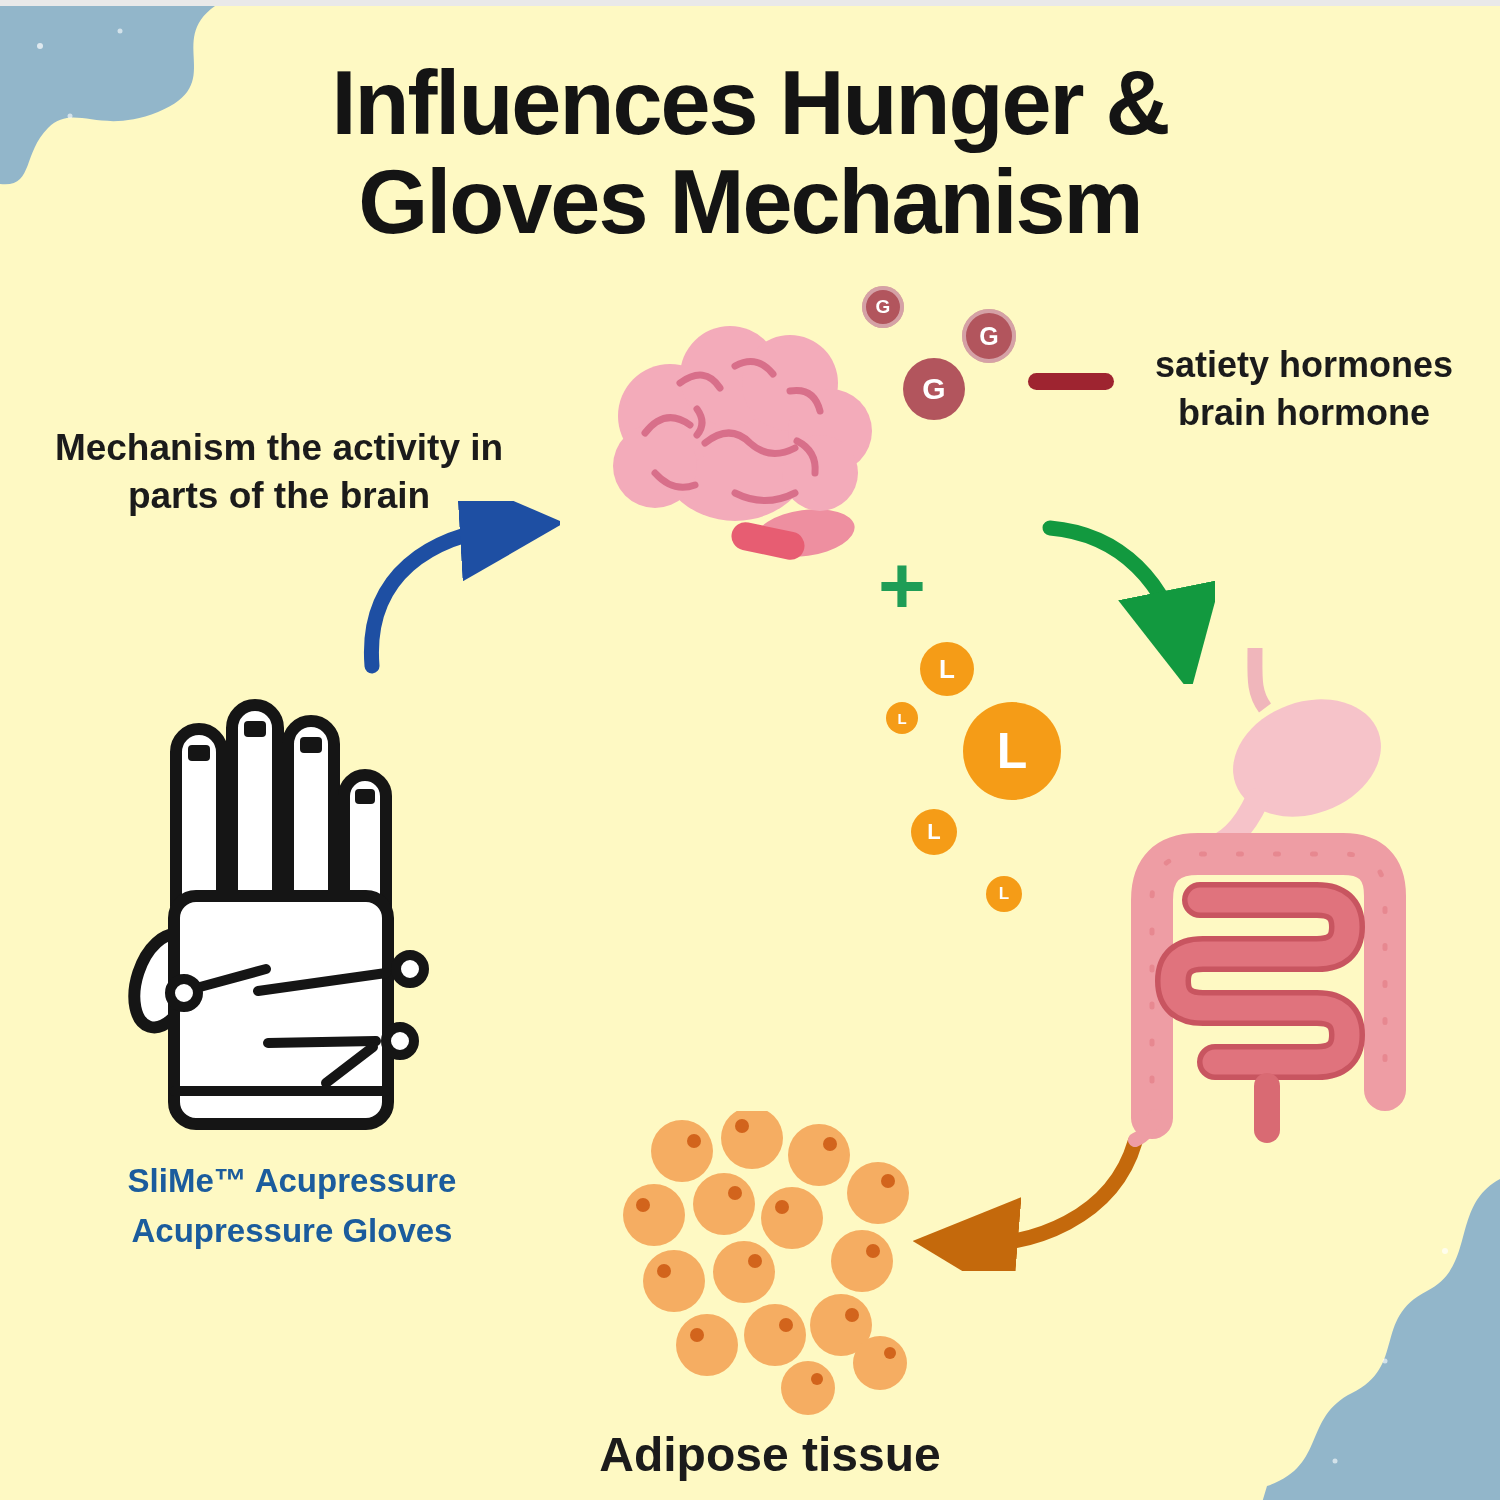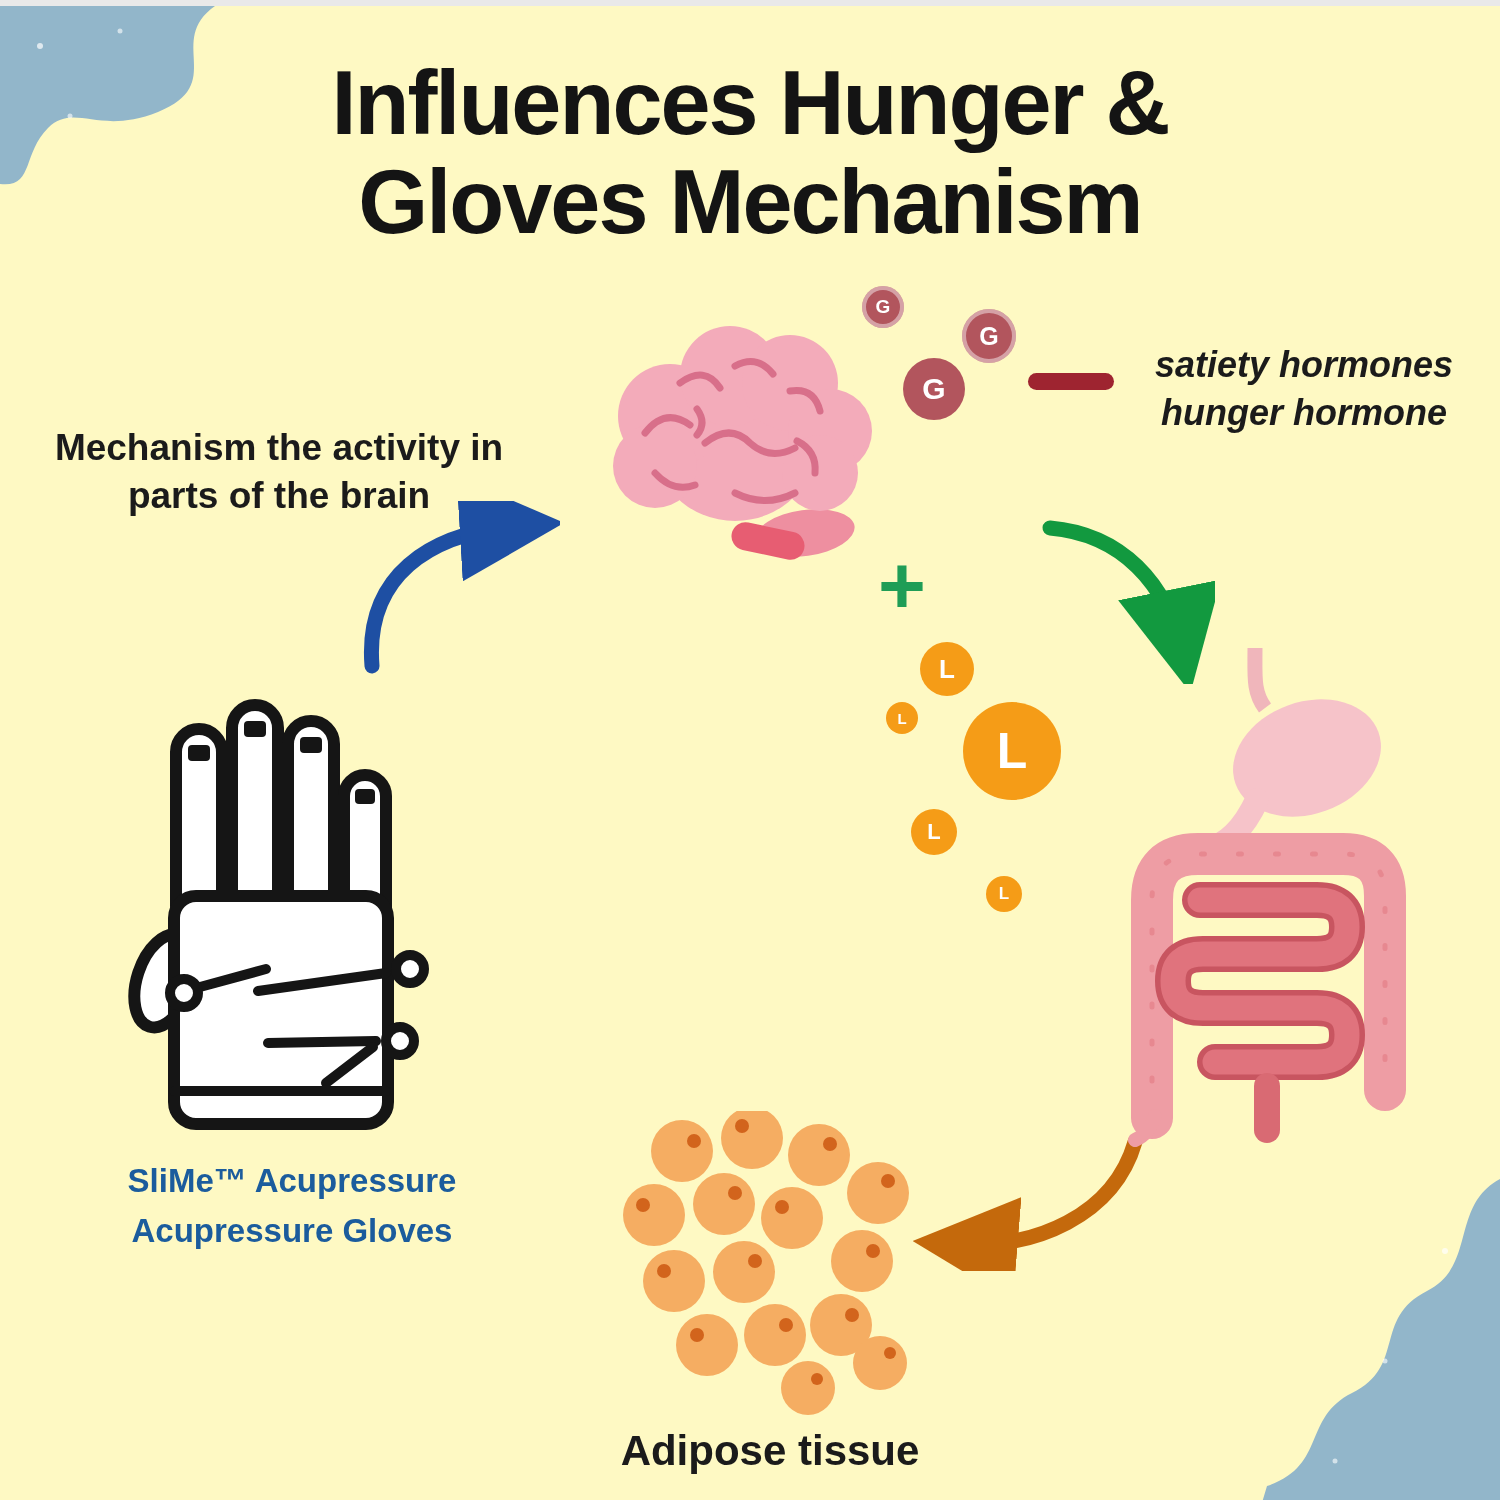--- a/index.html
+++ b/index.html
@@ -12,23 +12,23 @@
   
   .title{
     left:0;top:48px;width:1500px;text-align:center;
     font-size:90px;font-weight:bold;letter-spacing:-2px;line-height:1.1;color:#141414;
   }
   .title div{white-space:nowrap;}
   
   .note{font-weight:bold;text-align:center;line-height:1.3;color:#1b1b1b;}
   .note-brain{left:38px;top:418px;width:482px;font-size:37px;}
   .note-hormones{left:1128px;top:335px;width:352px;font-size:36px;line-height:1.32;}
-  .note-hormones .it{font-style:italic;}
+  .note-hormones .it{}
   .note-gloves{left:70px;top:1150px;width:444px;font-size:33px;color:#1b5c9d;line-height:1.5;}
-  .note-adipose{left:565px;top:1418px;width:410px;font-size:42px;}
+  .note-adipose{left:565px;top:1418px;width:410px;font-size:48px;}
   
   .molecule{
     border-radius:50%;display:flex;align-items:center;justify-content:center;
     color:#ffffff;font-weight:bold;box-sizing:border-box;
   }
   .ghrelin{background:#b2555d;box-shadow:inset 0 0 0 4px rgba(255,255,255,.45);}
   .leptin{background:#f59c17;}
   .minus{background:#9e2430;border-radius:9px;}
   .plus{font-size:82px;font-weight:bold;color:#1f9d56;line-height:1;}
   svg{display:block;}
@@ -56,21 +56,21 @@
     <div>Gloves Mechanism</div>
   </div>
 
   <div class="abs note note-brain">
     <div>Mechanism the activity in</div>
     <div>parts of the brain</div>
   </div>
 
   <div class="abs note note-hormones">
     <div class="it">satiety hormones</div>
-    <div class="it">hunger hormone</div>
+    <div class="it">brain hormone</div>
   </div>
 
   <svg class="abs" style="left:585px;top:315px" width="300" height="258" viewBox="0 0 300 258">
     <ellipse cx="220" cy="212" rx="50" ry="23" fill="#ee8fa0" transform="rotate(-8 220 212)"></ellipse>
     <rect x="146" y="206" width="74" height="28" rx="14" fill="#e75d72" transform="rotate(12 183 220)"></rect>
     <g fill="#f3abba">
       <circle cx="150" cy="115" r="85"></circle>
       <circle cx="85" cy="95" r="52"></circle>
       <circle cx="145" cy="55" r="50"></circle>
       <circle cx="205" cy="62" r="48"></circle>

